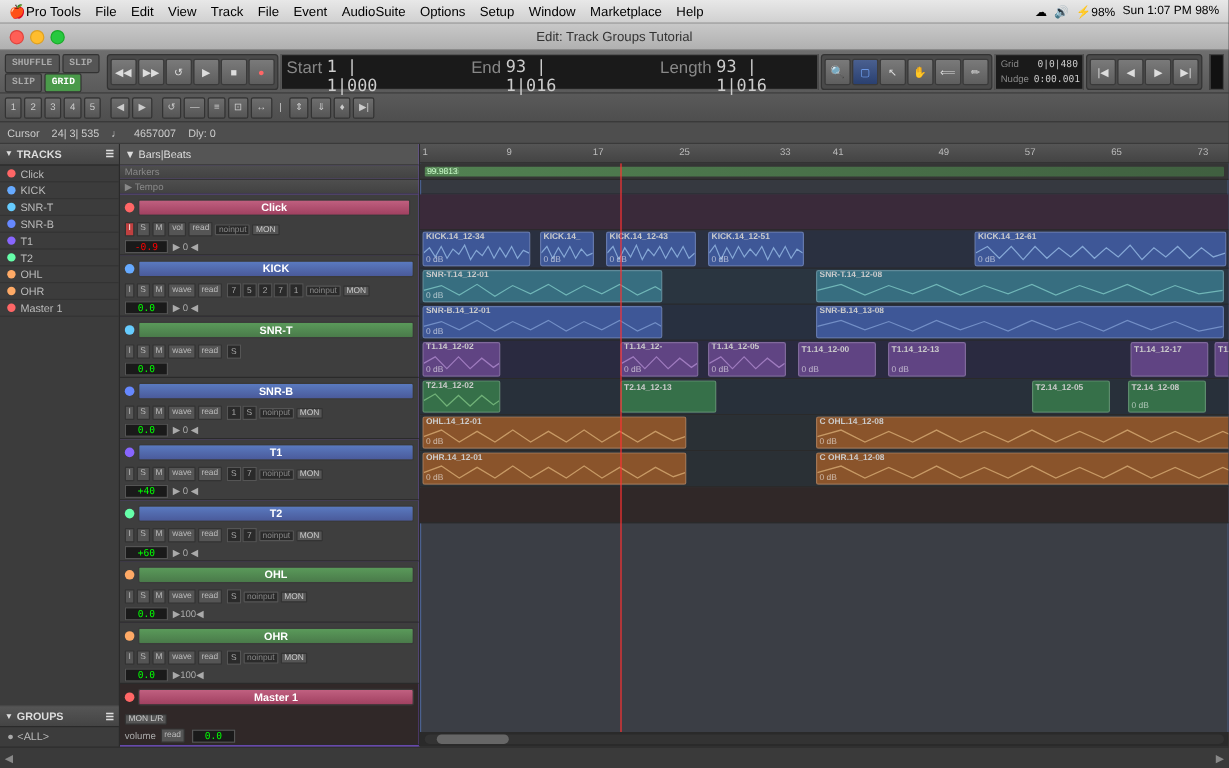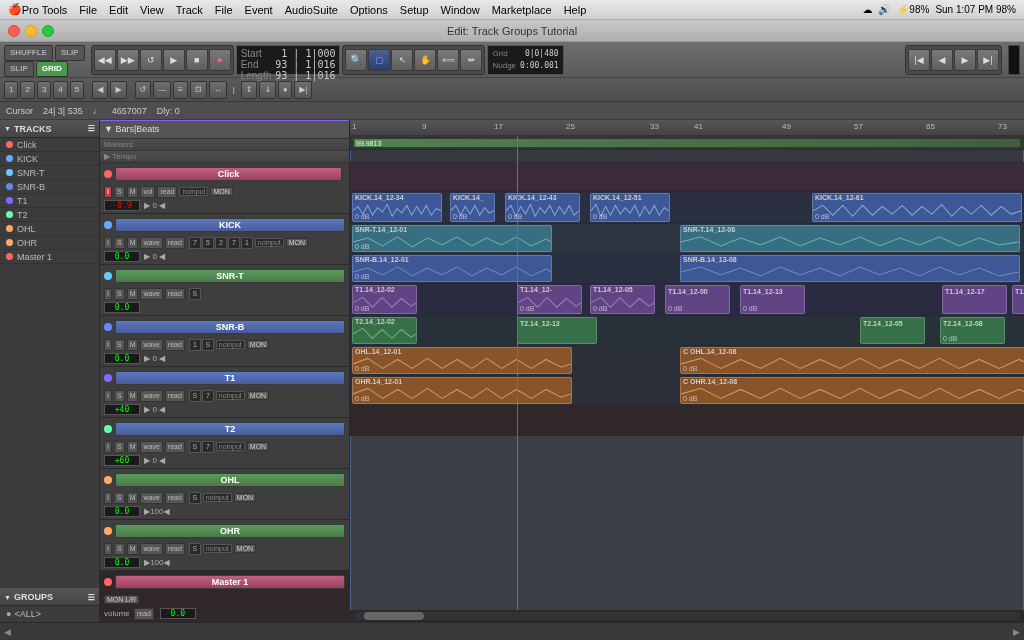--- a/index.html
+++ b/index.html
@@ -92,20 +92,21 @@
     }
     .mode-row { display: flex; gap: 2px; }
     .mode-btn {
       padding: 1px 5px;
       font-size: 8px;
       font-weight: bold;
       border: 1px solid #333;
       border-radius: 2px;
       cursor: pointer;
       line-height: 12px;
+      font-family: Liberation Mono, monospace;
     }
     .mode-btn.active-green { background: #4a9a4a; color: white; }
     .mode-btn.inactive { background: #555; color: #aaa; }
 
     
     #counter-area {
       background: #1a1a1a;
       border: 1px solid #555;
       height: 30px;
       width: 180px;
@@ -119,26 +120,27 @@
       color: #00ff88;
       letter-spacing: 2px;
     }
 
     
     #time-display {
       background: #1a1a1a;
       border: 1px solid #555;
       height: 30px;
       padding: 2px 4px;
-      font-size: 10px;
+      font-size: 14px;
       color: #aaa;
       display: flex;
-      flex-direction: column;
+      flex-direction: row;
       justify-content: space-around;
       min-width: 80px;
+      gap: 48px;
     }
     .time-row { display: flex; justify-content: space-between; gap: 4px; }
     .time-label { color: #888; }
     .time-value { color: #ccc; font-family: monospace; }
 
     
     #grid-display {
       background: #1a1a1a;
       border: 1px solid #555;
       height: 30px;
@@ -259,21 +261,20 @@
     }
 
     
     #track-controls {
       width: 250px;
       background: #8b5cf6;
       border-right: 1px solid #2a2a2a;
       overflow-y: hidden;
       display: flex;
       flex-direction: column;
-      justify-content: center;
     }
 
     .track-header-bar {
       height: 18px;
       background: #555;
       display: flex;
       align-items: center;
       padding: 0 4px;
       font-size: 9px;
       color: #ddd;

